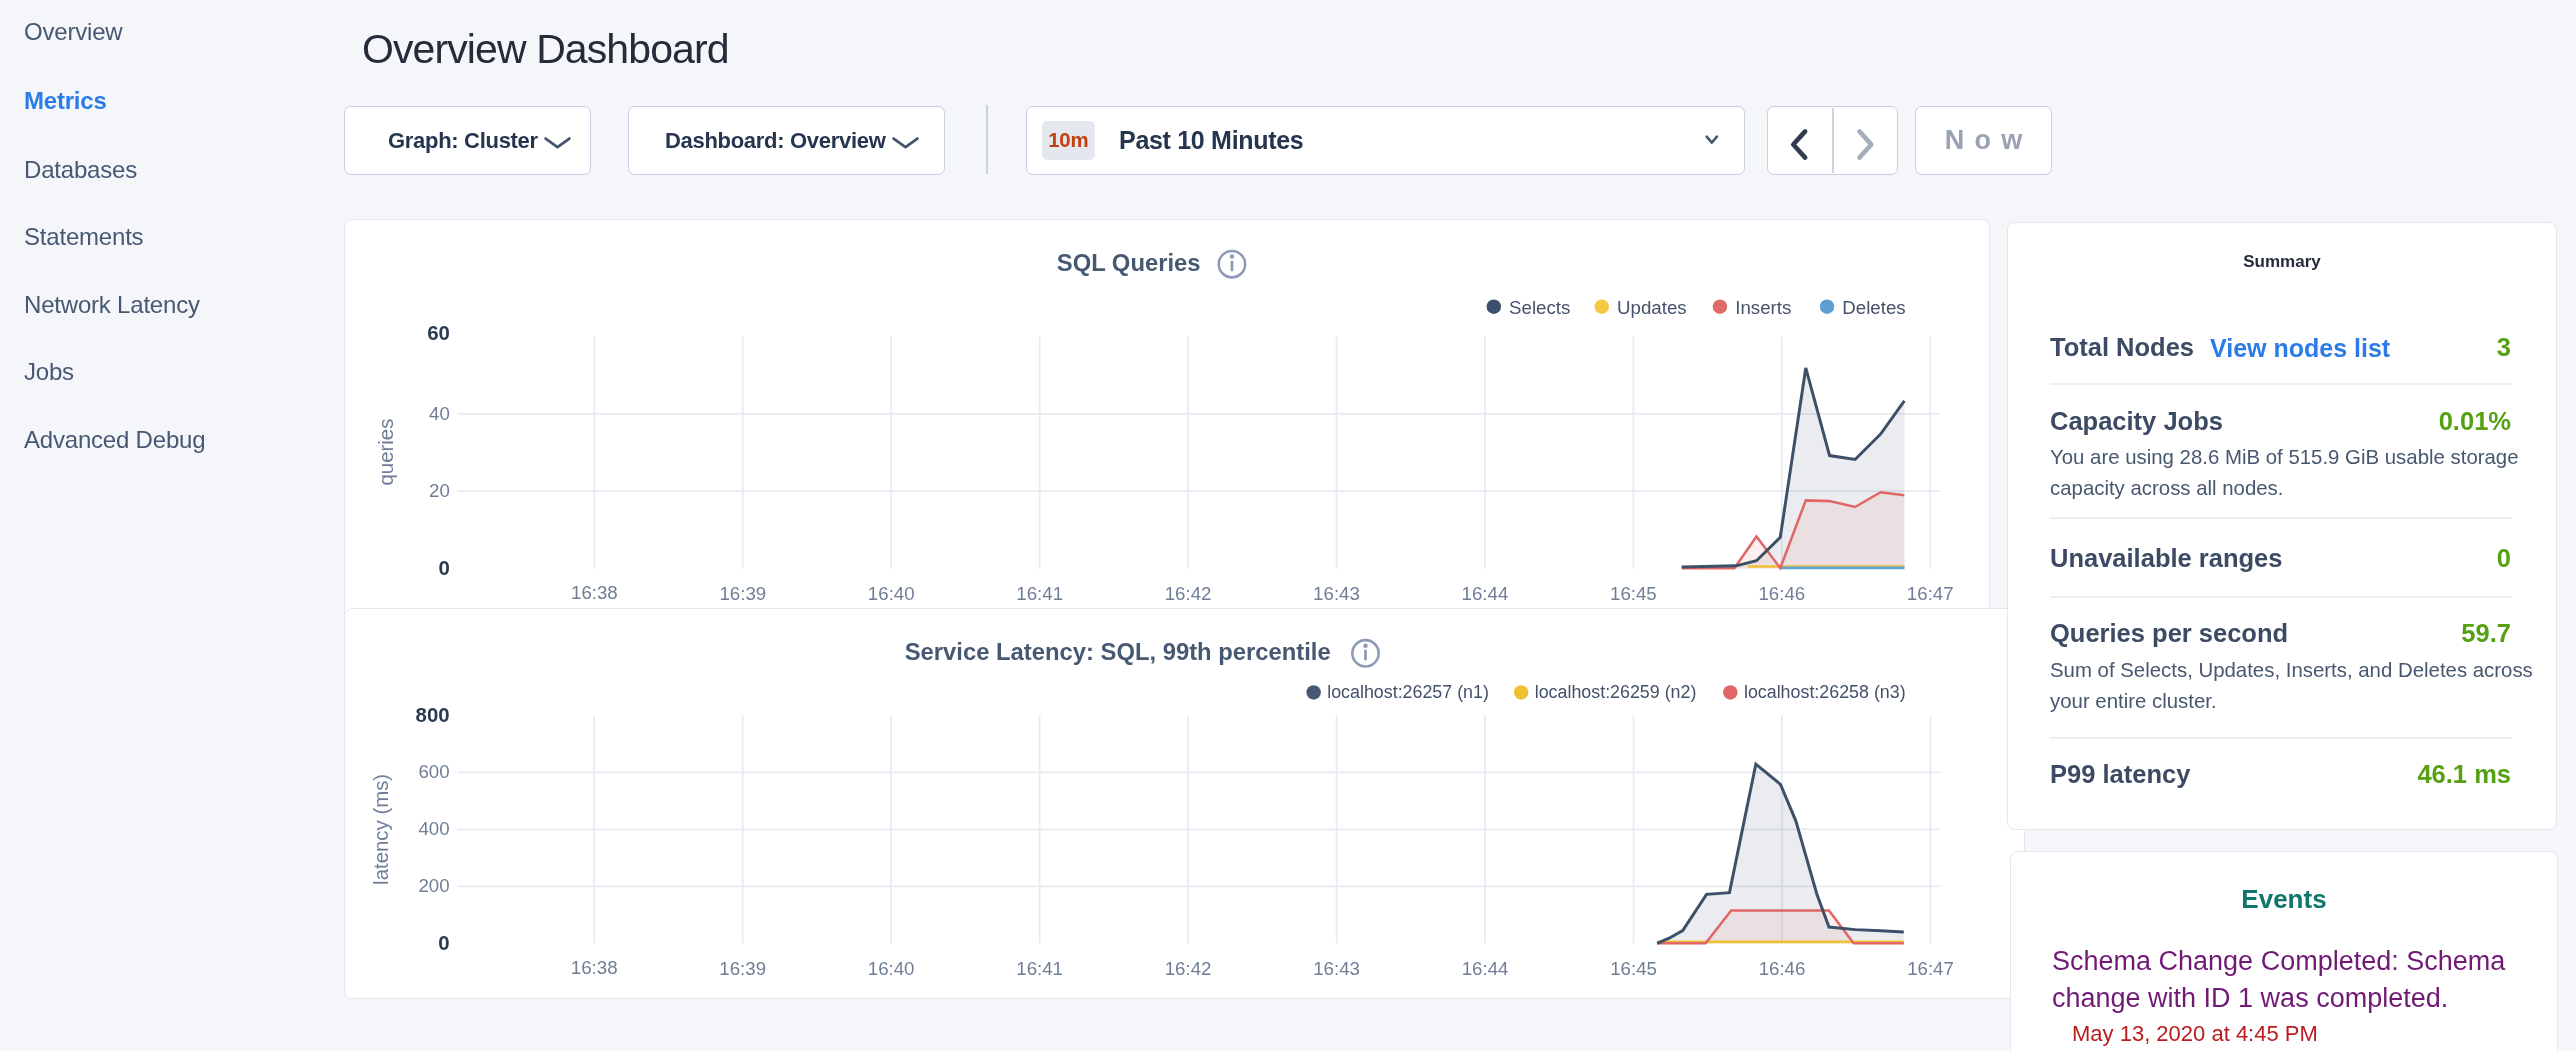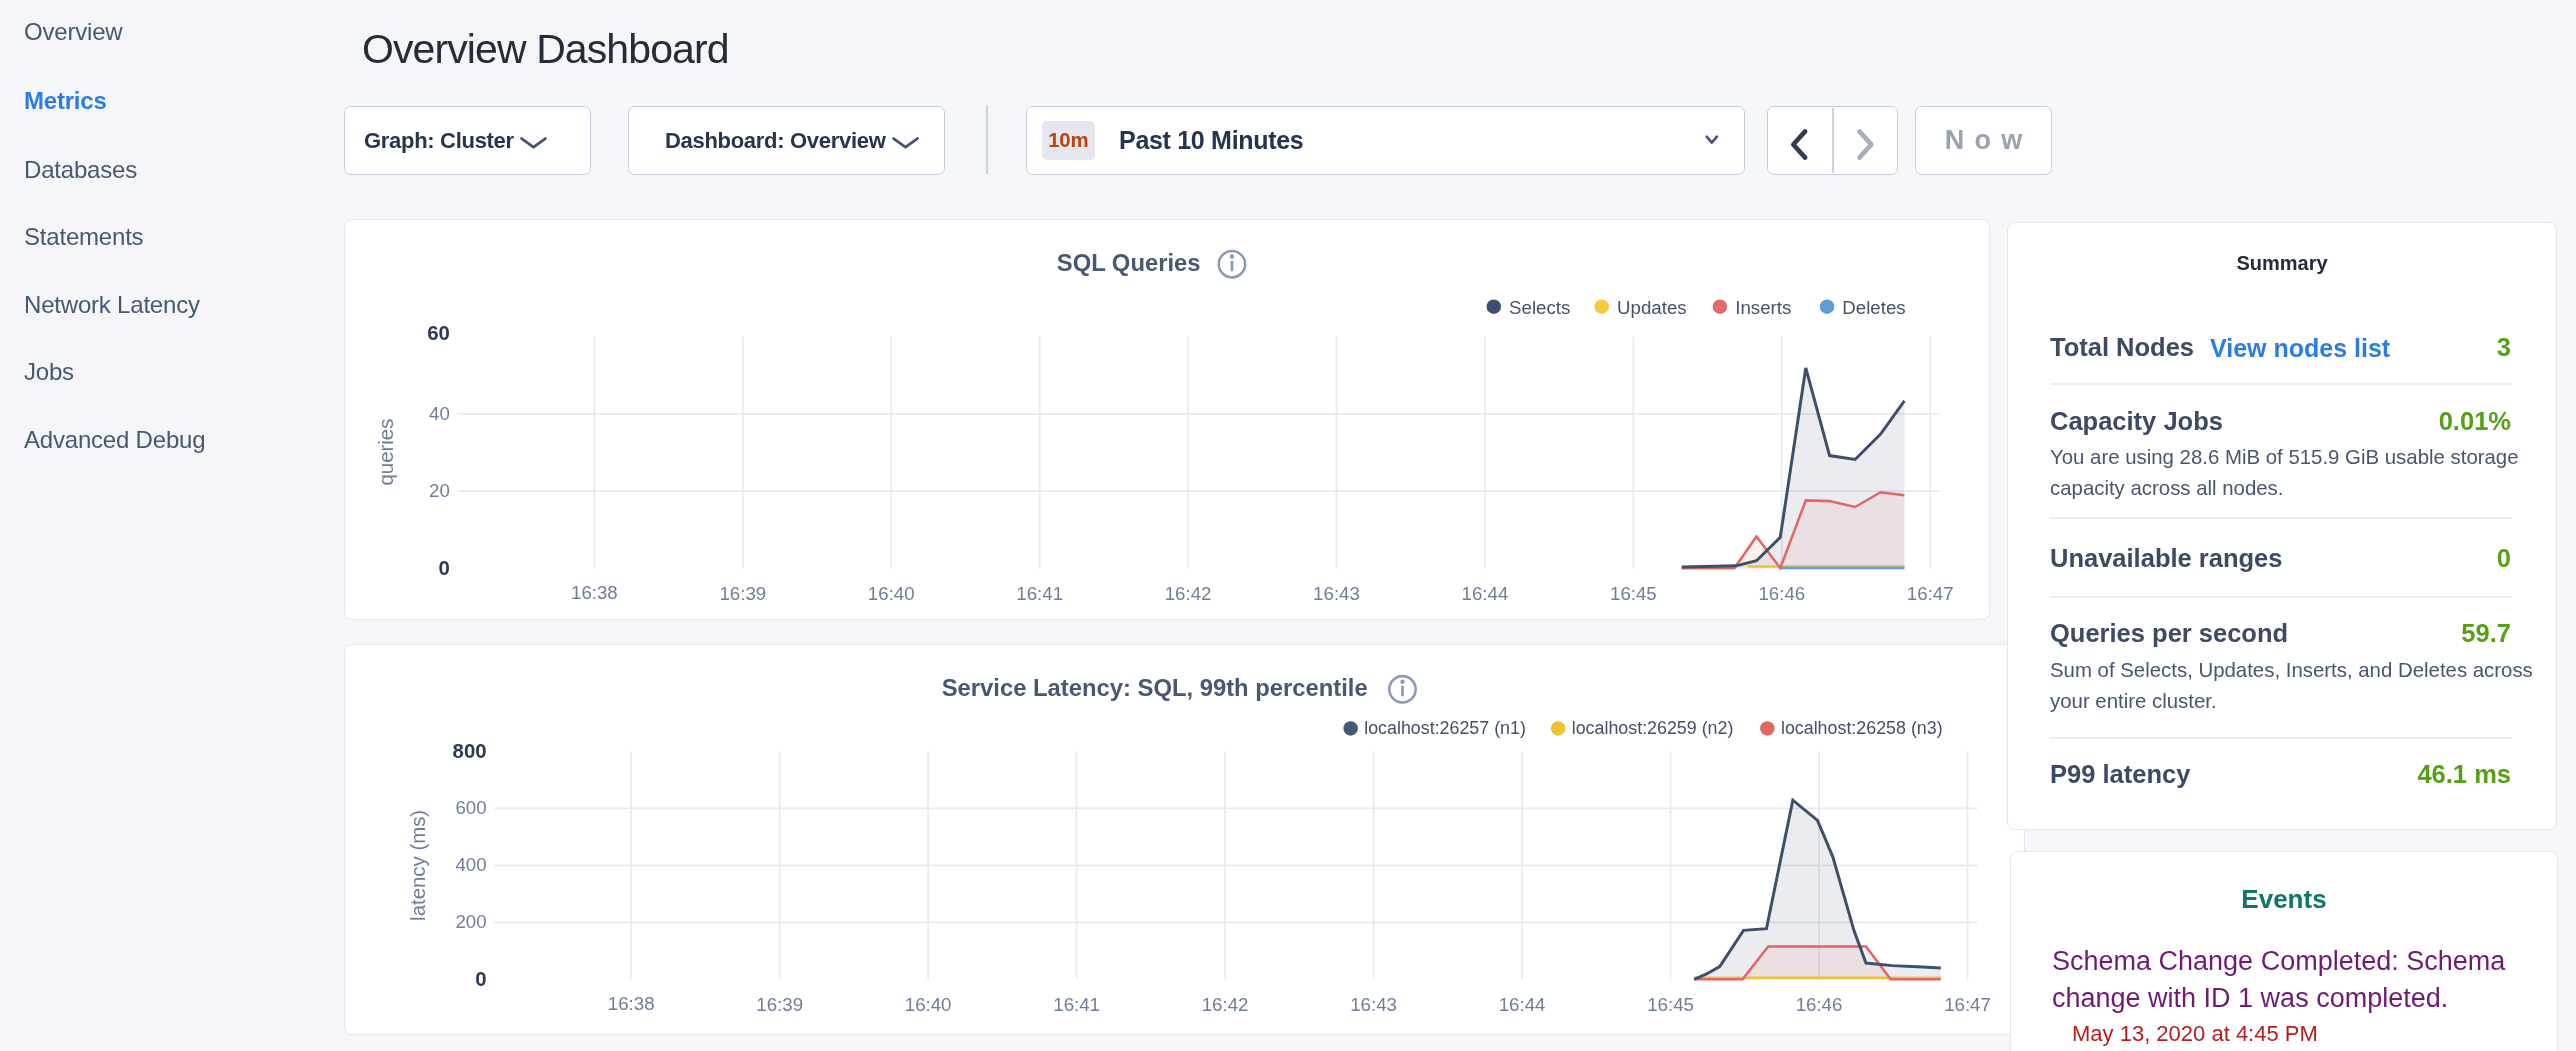--- a/index.html
+++ b/index.html
@@ -25,21 +25,21 @@
 <div class="nav-item" style="top:17px;">Overview</div>
 <div class="nav-item nav-active" style="top:86px;">Metrics</div>
 <div class="nav-item" style="top:155px;">Databases</div>
 <div class="nav-item" style="top:222px;">Statements</div>
 <div class="nav-item" style="top:290px;">Network Latency</div>
 <div class="nav-item" style="top:357px;">Jobs</div>
 <div class="nav-item" style="top:425px;">Advanced Debug</div>
 
 <h1 class="title">Overview Dashboard</h1>
 
-<div class="ctl" style="left:344px; width:247px; padding-left:19px;">Graph: Cluster
+<div class="ctl" style="left:344px; width:247px; padding-left:43px;">Graph: Cluster
   <svg class="chev" viewBox="0 0 34 16" fill="none">
       <path d="M3 3l14 10 14-10" stroke="#44536e" stroke-width="3.2" stroke-linecap="round" stroke-linejoin="round"></path>
     </svg>
 </div>
 <div class="ctl" style="left:628px; width:317px; padding-left:36px;">Dashboard: Overview
   <svg class="chev" viewBox="0 0 34 16" fill="none">
       <path d="M3 3l14 10 14-10" stroke="#44536e" stroke-width="3.2" stroke-linecap="round" stroke-linejoin="round"></path>
     </svg>
 </div>
 <div class="vsep"></div>
@@ -115,21 +115,21 @@
 
   <polygon fill="rgba(57,73,104,0.10)" points="1572,408.2 1636,406.8 1660,400.8 1688,373.3 1718,174.0 1746,277.1 1776,281.7 1806,251.9 1834,212.9 1834,410 1572,410"></polygon>
   <polygon fill="rgba(224,103,101,0.10)" points="1572,409.5 1634,409.5 1660,372.3 1688,409.5 1718,329.8 1746,330.7 1776,337.6 1806,320.2 1834,323.8 1834,410 1572,410"></polygon>
   <polyline fill="none" stroke="#f0c233" stroke-width="3" points="1650,407.5 1834,407.5"></polyline>
   <polyline fill="none" stroke="#5ca3d7" stroke-width="3" points="1688,409.2 1834,409.2"></polyline>
   <polyline fill="none" stroke="#e06765" stroke-width="3" points="1572,409.5 1634,409.5 1660,372.3 1688,409.5 1718,329.8 1746,330.7 1776,337.6 1806,320.2 1834,323.8"></polyline>
   <polyline fill="none" stroke="#3e5067" stroke-width="3.5" points="1572,408.2 1636,406.8 1660,400.8 1688,373.3 1718,174.0 1746,277.1 1776,281.7 1806,251.9 1834,212.9"></polyline>
   </g>
 </svg>
 </div>
-<div class="card" id="chart2" style="left:344px; top:644px; width:1681px; height:391px;padding-left:37px;">
+<div class="card" id="chart2" style="left:344px; top:608px; width:1681px; height:391px;">
 <svg width="1643" height="388" viewBox="0 0 1932 456">
   <g font-family="Liberation Sans, sans-serif">
   <text x="1159" y="60" text-anchor="end" font-size="28" font-weight="bold" fill="#475872">Service Latency: SQL, 99th percentile</text>
   <circle cx="1200" cy="52" r="15.5" fill="none" stroke="#8d9ab5" stroke-width="3"></circle>
   <rect x="1198.4" y="47.5" width="3.2" height="13" rx="1.6" fill="#8d9ab5"></rect>
   <circle cx="1200" cy="43" r="2.6" fill="#8d9ab5"></circle>
 
   <g stroke="#e7eaf2" stroke-width="2">
     <line x1="132" y1="192" x2="1876" y2="192"></line>
     <line x1="132" y1="259" x2="1876" y2="259"></line>
@@ -178,21 +178,21 @@
   <polygon fill="rgba(57,73,104,0.10)" points="1543,393 1557,387 1573,378 1601,335.4 1628,333.4 1659,182.3 1688,206.1 1706,249 1731,336 1745,373.9 1776,376.9 1806,378.3 1833,379.6 1833,393 1543,393"></polygon>
   <polygon fill="rgba(224,103,101,0.10)" points="1600,393 1630,354.5 1745,354.5 1774,393 1600,393"></polygon>
   <polyline fill="none" stroke="#f0c233" stroke-width="3" points="1543,391.3 1833,391.3"></polyline>
   <polyline fill="none" stroke="#e06765" stroke-width="3" points="1543,393 1600,393 1630,354.5 1745,354.5 1774,393 1833,393"></polyline>
   <polyline fill="none" stroke="#3e5067" stroke-width="3.5" points="1543,393 1557,387 1573,378 1601,335.4 1628,333.4 1659,182.3 1688,206.1 1706,249 1731,336 1745,373.9 1776,376.9 1806,378.3 1833,379.6"></polyline>
   </g>
 </svg>
 </div>
 
 <div class="card" id="summary" style="left:2007px; top:222px; width:550px; height:608px;">
-  <div class="abs" style="left:0; right:0; top:29px; text-align:center; font-size:20px; font-weight:bold; color:#242c3c;">Summary</div>
+  <div class="abs" style="left:0; right:0; top:29px; text-align:center; font-size:17px; font-weight:bold; color:#242c3c;">Summary</div>
   <div class="abs sumlabel" style="left:42px; top:110px;">Total Nodes</div>
   <div class="abs" style="left:202px; top:111px; font-size:25px; font-weight:bold; color:#2b7ce9;">View nodes list</div>
   <div class="abs sumvalue" style="top:110px;">3</div>
   <div class="divider" style="top:160px;"></div>
   <div class="abs sumlabel" style="left:42px; top:184px;">Capacity Jobs</div>
   <div class="abs sumvalue" style="top:184px;">0.01%</div>
   <div class="abs sumpara" style="left:42px; top:219px;">You are using 28.6 MiB of 515.9 GiB usable storage<br>capacity across all nodes.</div>
   <div class="divider" style="top:294px;"></div>
   <div class="abs sumlabel" style="left:42px; top:321px;">Unavailable ranges</div>
   <div class="abs sumvalue" style="top:321px;">0</div>

